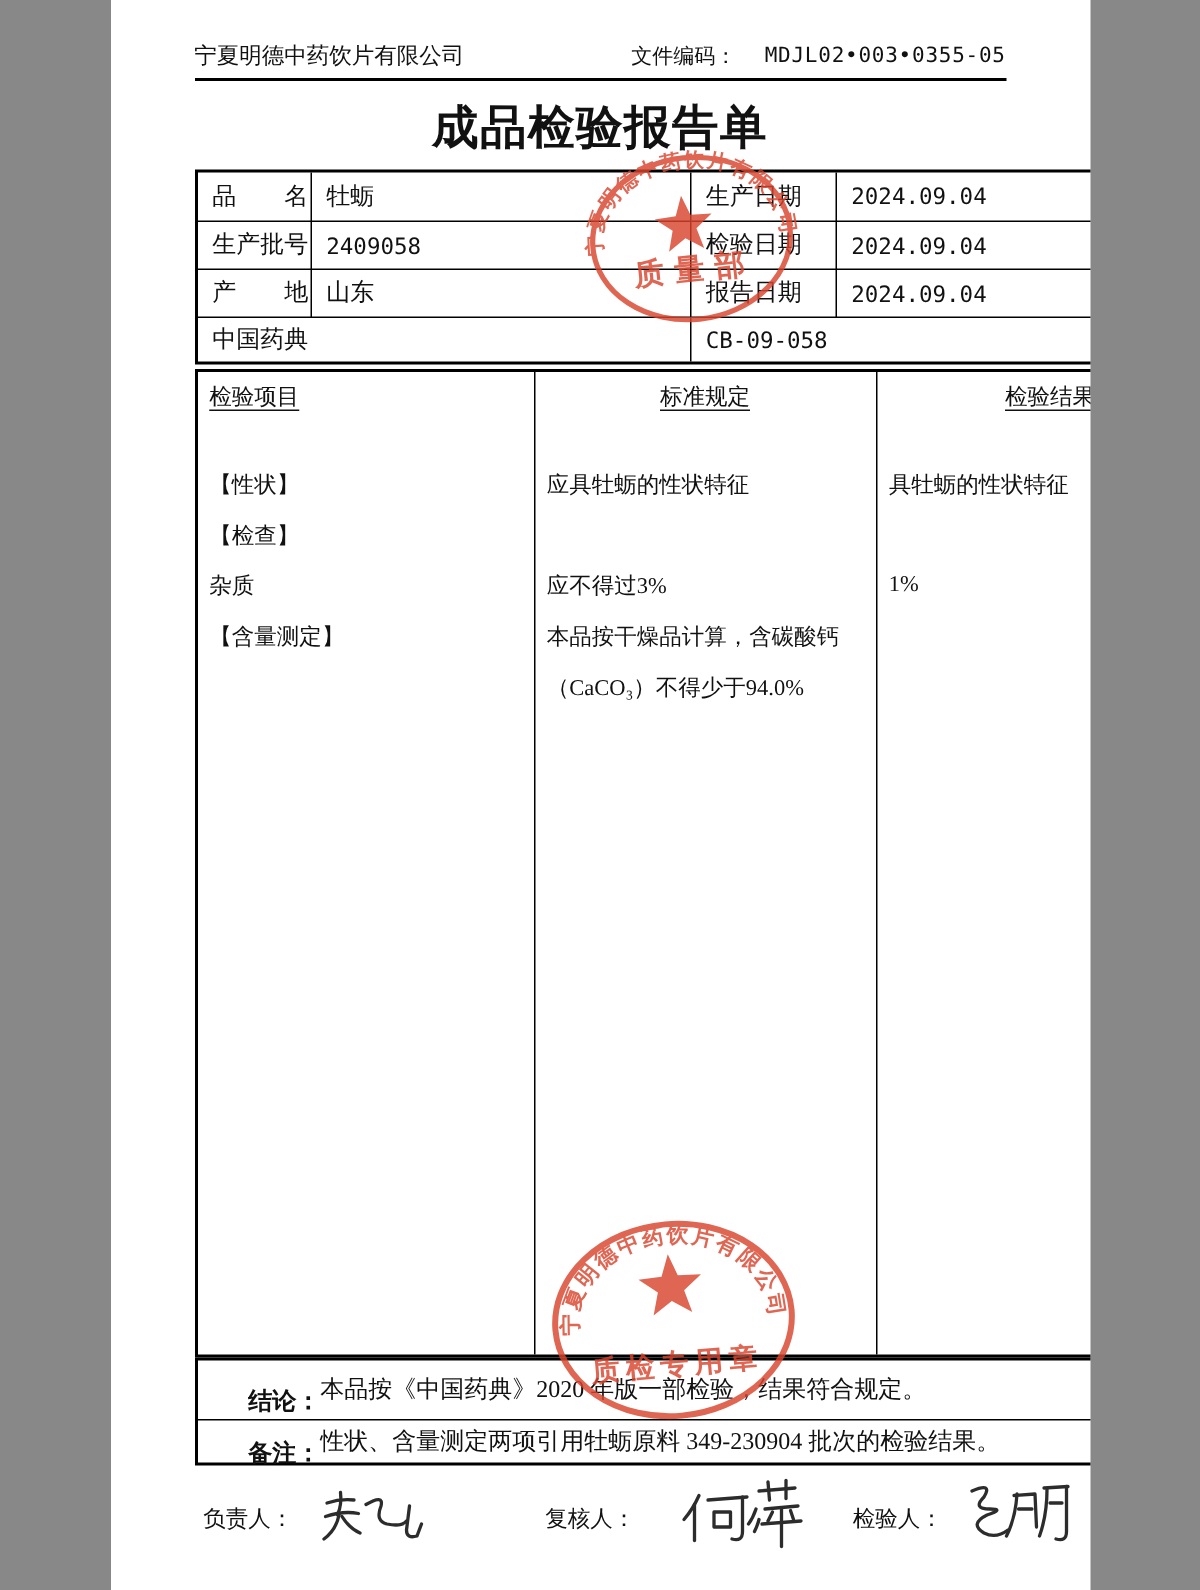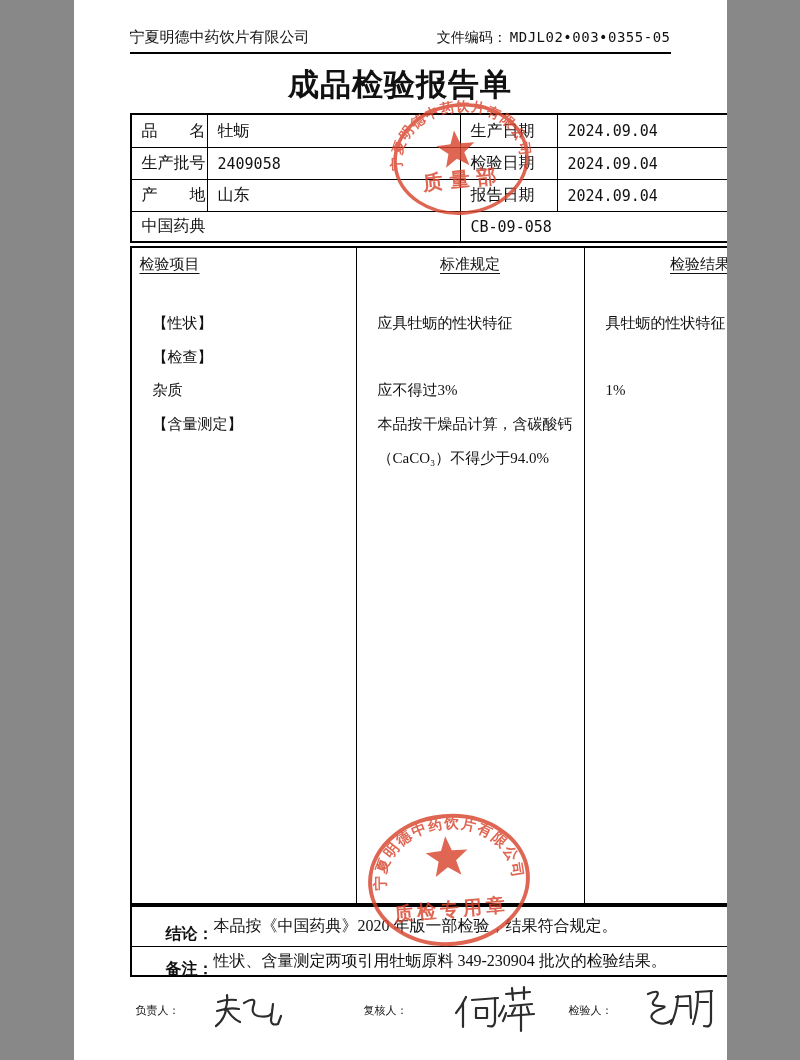--- a/index.html
+++ b/index.html
@@ -9,21 +9,21 @@
     background:#ffffff; color:#111; overflow:hidden;
   }
   .mono { font-family:"DejaVu Sans Mono",monospace;text-align:right; }
 
   
   .doc-header {
     position:absolute; left:56px; right:56px; top:28px;
     display:flex; justify-content:space-between; align-items:flex-end;
     border-bottom:2px solid #000; padding-bottom:5px; font-size:15px;
   }
-  .file-code { display:flex; gap:3px; font-size:14px; }
+  .file-code { display:flex; gap:19px; font-size:14px; }
   .file-code .mono { font-size:14px; letter-spacing:0.5px; }
 
   .doc-title {
     position:absolute; left:0; right:0; top:64px; text-align:center;
     font-size:31px; font-weight:700; letter-spacing:1px;
   }
 
   
   .info-table {
     position:absolute; left:56px; top:113px; width:688px;
@@ -48,34 +48,34 @@
     border:2px solid #000; display:grid;
     grid-template-columns:225px 228px 231px;
     font-size:15px;
   }
   .rt-col { border-right:1px solid #000; padding-top:7px; }
   .rt-col.last { border-right:none; }
   .rt-head { display:block; height:24px; text-decoration:underline; text-underline-offset:4px;font-family:Liberation Serif, serif; }
   .rt-col .rt-head.left { margin-left:8px; }
   .rt-col .rt-head.center { text-align:center; }
   .rt-body { margin-top:28px; }
-  .rt-line { height:33.6px; display:flex; align-items:center; padding-left:21px; white-space:nowrap; }
+  .rt-line { height:33.6px; display:flex; align-items:center; padding-left:8px; white-space:nowrap; }
 
   
   .bottom-table {
     position:absolute; left:56px; top:905px; width:688px;
     border:2px solid #000; font-size:16px;
   }
   .bt-row { display:flex; align-items:center; padding-left:34px; }
   .bt-row.first { height:40px; border-bottom:1px solid #000; }
   .bt-row.second { height:28px; }
   .bt-label { font-weight:700;margin-top:16px; }
 
   
-  .sig-label { position:absolute; font-size:11px; top:1003px; }
+  .sig-label { position:absolute; font-size:15px; top:1003px; }
   .sig-label.l1 { left:62px; }
   .sig-label.l2 { left:290px; }
   .sig-label.l3 { left:495px; }
 
   
   .overlay {
     position:absolute; left:0; top:0; width:800px; height:1060px;
     pointer-events:none;
   }
   .stamp-text { font-family:"Liberation Serif","DejaVu Serif",serif; font-weight:700; }

